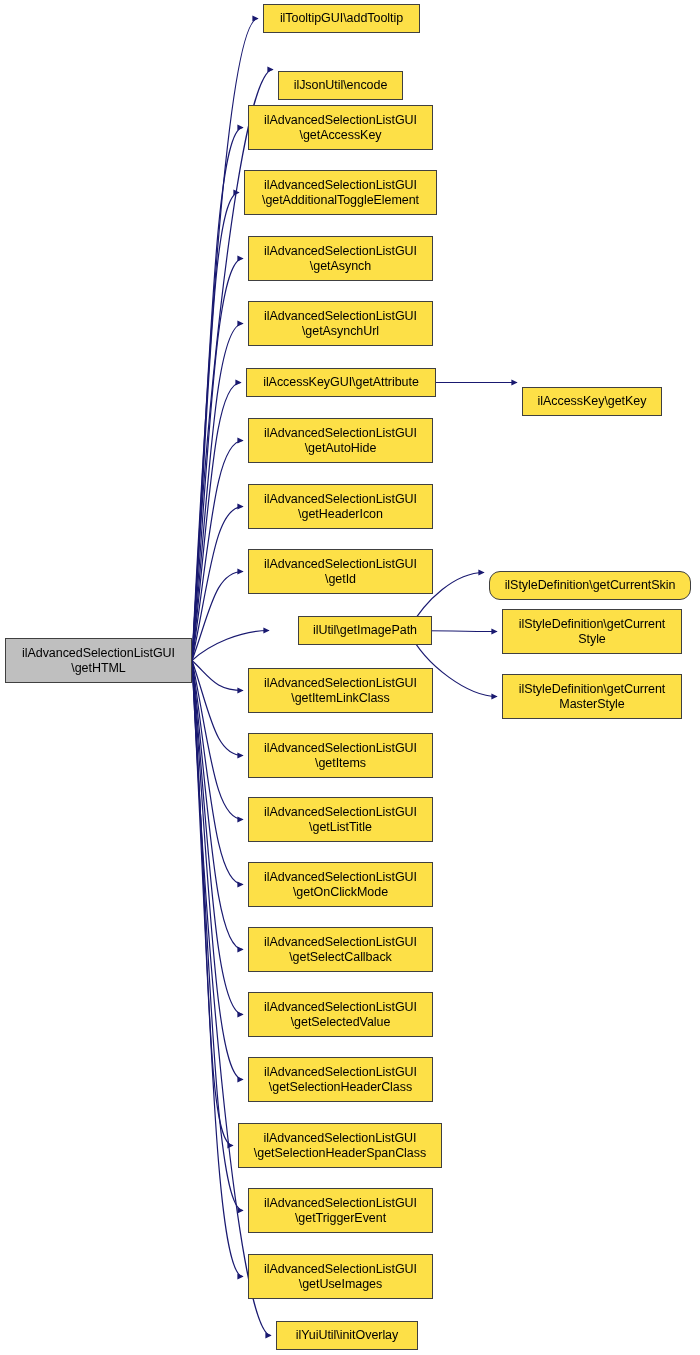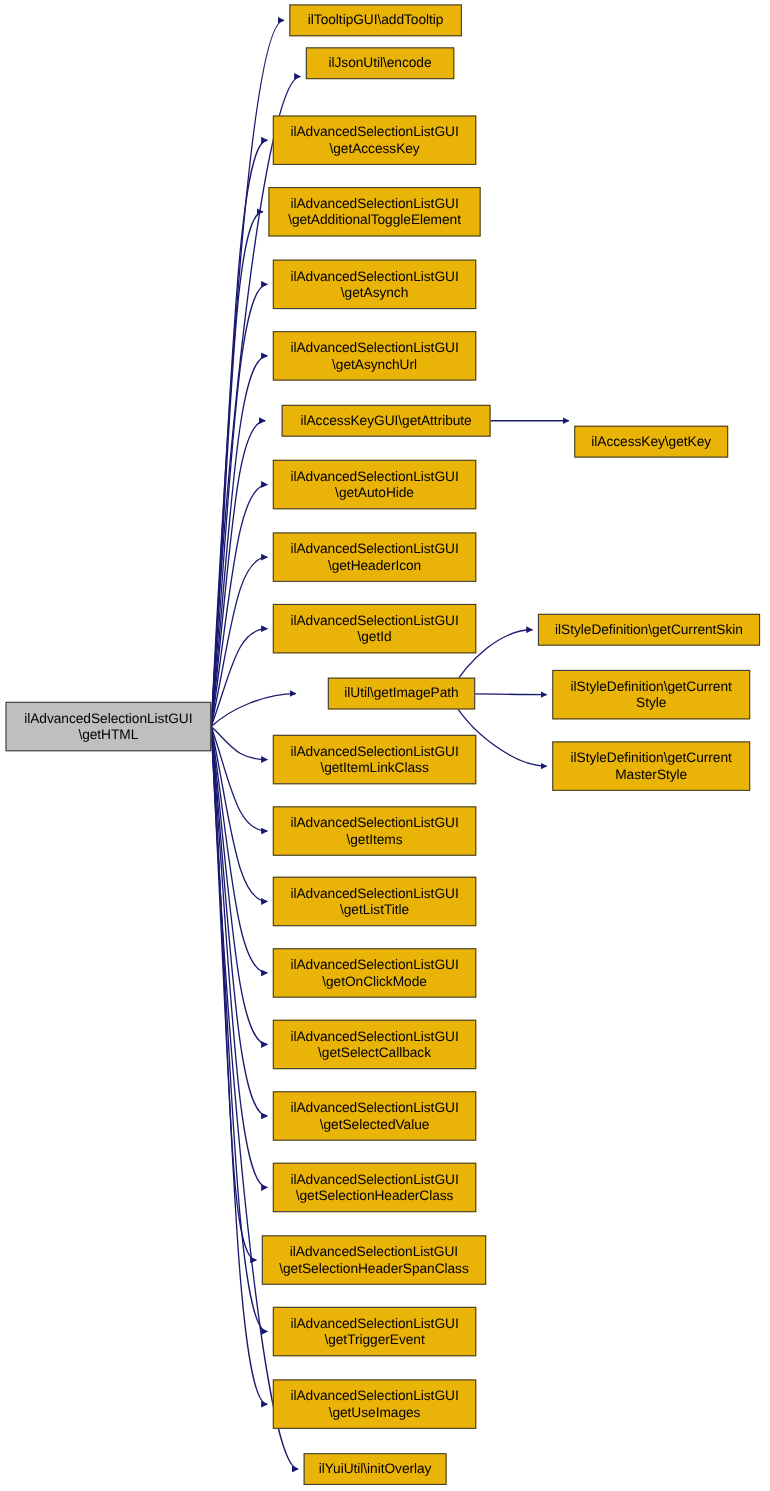--- a/index.html
+++ b/index.html
@@ -20,21 +20,21 @@
     left: 0;
     top: 0;
     width: 700px;
     height: 1355px;
     pointer-events: none;
   }
   .node {
     position: absolute;
     box-sizing: border-box;
     border: 1px solid #404040;
-    background: #eab308;
+    background: #fde047;
     color: #000000;
     font-size: 12.5px;
     line-height: 15px;
     display: flex;
     align-items: center;
     justify-content: center;
     text-align: center;
     white-space: pre-line;
     letter-spacing: -0.05px;
   }
@@ -84,30 +84,30 @@
         <path d="M 436 382.5 C 468.4 382.5, 484.6 382.5, 517 382.5" marker-end="url(#arrow)"></path>
         <path d="M 408 630.5 C 426 598.6, 456 572.5, 484 572.5" marker-end="url(#arrow)"></path>
         <path d="M 408 630.5 C 443.6 630.5, 461.4 631.5, 497 631.5" marker-end="url(#arrow)"></path>
         <path d="M 408 630.5 C 426 666.8, 469 696.5, 497 696.5" marker-end="url(#arrow)"></path>
       </g>
   </svg>
   <div id="node-layer">
       <div class="node root" style="left: 5px; top: 638px; width: 187px; height: 45px;"><span class="node-label">ilAdvancedSelectionListGUI
 \getHTML</span></div>
       <div class="node" style="left: 263px; top: 4px; width: 157px; height: 29px;"><span class="node-label">ilTooltipGUI\addTooltip</span></div>
-      <div class="node" style="left: 278px; top: 43px; width: 135px; height: 29px;"><span class="node-label">ilJsonUtil\encode</span></div>
+      <div class="node" style="left: 278px; top: 71px; width: 125px; height: 29px;"><span class="node-label">ilJsonUtil\encode</span></div>
       <div class="node" style="left: 248px; top: 105px; width: 185px; height: 45px;"><span class="node-label">ilAdvancedSelectionListGUI
 \getAccessKey</span></div>
       <div class="node" style="left: 244px; top: 170px; width: 193px; height: 45px;"><span class="node-label">ilAdvancedSelectionListGUI
 \getAdditionalToggleElement</span></div>
       <div class="node" style="left: 248px; top: 236px; width: 185px; height: 45px;"><span class="node-label">ilAdvancedSelectionListGUI
 \getAsynch</span></div>
       <div class="node" style="left: 248px; top: 301px; width: 185px; height: 45px;"><span class="node-label">ilAdvancedSelectionListGUI
 \getAsynchUrl</span></div>
-      <div class="node" style="left: 256px; top: 368px; width: 190px; height: 29px;"><span class="node-label">ilAccessKeyGUI\getAttribute</span></div>
+      <div class="node" style="left: 246px; top: 368px; width: 190px; height: 29px;"><span class="node-label">ilAccessKeyGUI\getAttribute</span></div>
       <div class="node" style="left: 248px; top: 418px; width: 185px; height: 45px;"><span class="node-label">ilAdvancedSelectionListGUI
 \getAutoHide</span></div>
       <div class="node" style="left: 248px; top: 484px; width: 185px; height: 45px;"><span class="node-label">ilAdvancedSelectionListGUI
 \getHeaderIcon</span></div>
       <div class="node" style="left: 248px; top: 549px; width: 185px; height: 45px;"><span class="node-label">ilAdvancedSelectionListGUI
 \getId</span></div>
       <div class="node" style="left: 274px; top: 616px; width: 134px; height: 29px; margin-left: 24px;"><span class="node-label">ilUtil\getImagePath</span></div>
       <div class="node" style="left: 248px; top: 668px; width: 185px; height: 45px;"><span class="node-label">ilAdvancedSelectionListGUI
 \getItemLinkClass</span></div>
       <div class="node" style="left: 248px; top: 733px; width: 185px; height: 45px;"><span class="node-label">ilAdvancedSelectionListGUI
@@ -121,21 +121,21 @@
       <div class="node" style="left: 248px; top: 992px; width: 185px; height: 45px;"><span class="node-label">ilAdvancedSelectionListGUI
 \getSelectedValue</span></div>
       <div class="node" style="left: 248px; top: 1057px; width: 185px; height: 45px;"><span class="node-label">ilAdvancedSelectionListGUI
 \getSelectionHeaderClass</span></div>
       <div class="node" style="left: 238px; top: 1123px; width: 204px; height: 45px;"><span class="node-label">ilAdvancedSelectionListGUI
 \getSelectionHeaderSpanClass</span></div>
       <div class="node" style="left: 248px; top: 1188px; width: 185px; height: 45px;"><span class="node-label">ilAdvancedSelectionListGUI
 \getTriggerEvent</span></div>
       <div class="node" style="left: 248px; top: 1254px; width: 185px; height: 45px;"><span class="node-label">ilAdvancedSelectionListGUI
 \getUseImages</span></div>
-      <div class="node" style="left: 276px; top: 1321px; width: 130px; height: 29px;"><span class="node-label">ilYuiUtil\initOverlay</span></div>
+      <div class="node" style="left: 276px; top: 1321px; width: 142px; height: 29px;"><span class="node-label">ilYuiUtil\initOverlay</span></div>
       <div class="node" style="left: 522px; top: 387px; width: 140px; height: 29px;"><span class="node-label">ilAccessKey\getKey</span></div>
-      <div class="node" style="left: 489px; top: 558px; width: 202px; height: 29px;"><span class="node-label">ilStyleDefinition\getCurrentSkin</span></div>
+      <div class="node" style="left: 489px; top: 571px; width: 202px; height: 29px; border-radius: 11px;"><span class="node-label">ilStyleDefinition\getCurrentSkin</span></div>
       <div class="node" style="left: 502px; top: 609px; width: 180px; height: 45px;"><span class="node-label">ilStyleDefinition\getCurrent
 Style</span></div>
       <div class="node" style="left: 502px; top: 674px; width: 180px; height: 45px;"><span class="node-label">ilStyleDefinition\getCurrent
 MasterStyle</span></div>
     </div>
 </div>
 
 </body></html>

